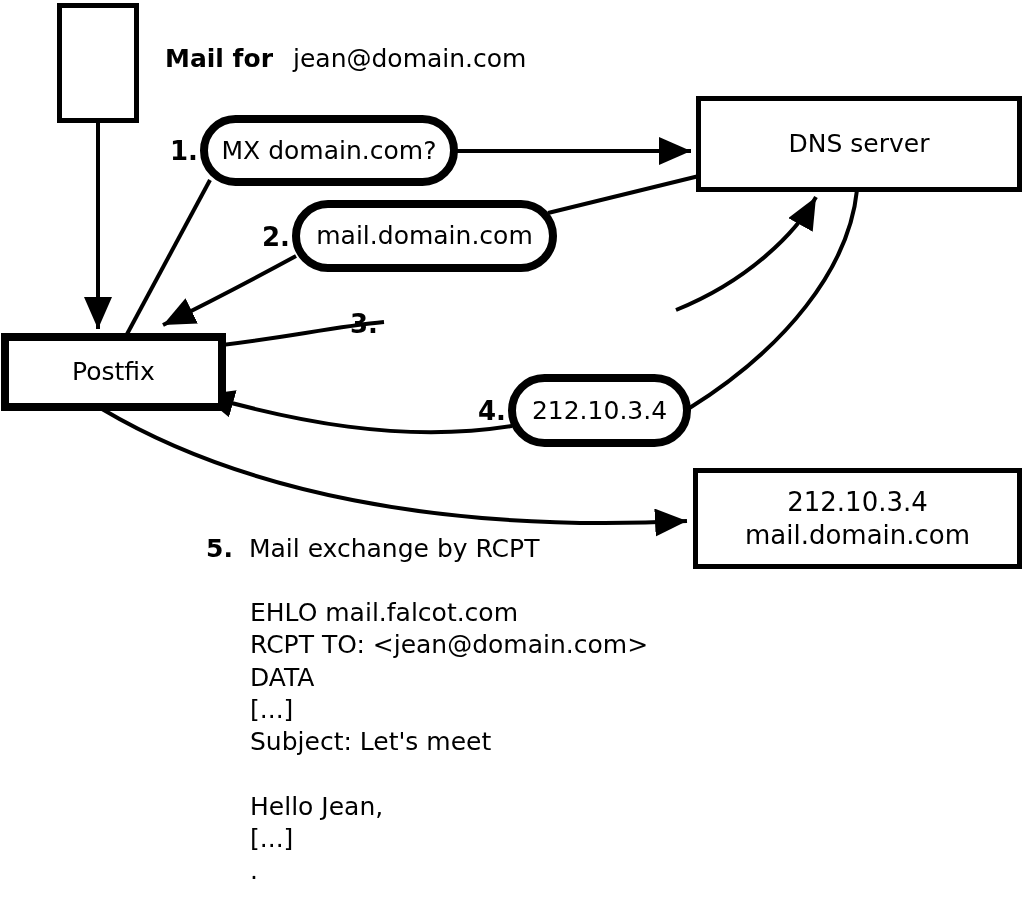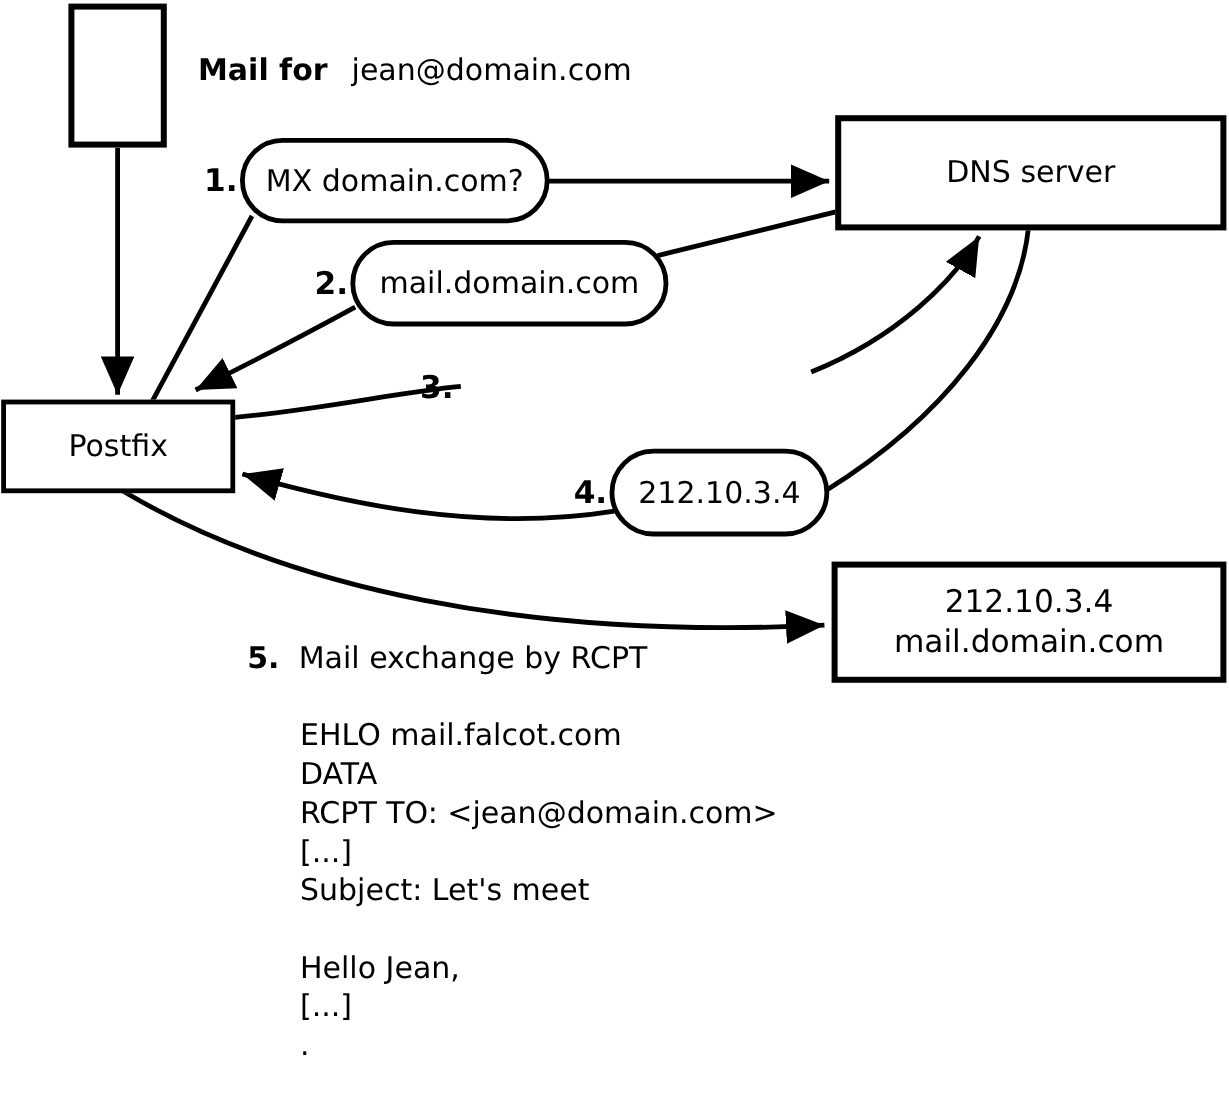--- a/index.html
+++ b/index.html
@@ -19,21 +19,21 @@
   #arrow-layer {
     position: absolute;
     left: 0; top: 0;
     width: 1024px;
     height: 919px;
     z-index: 1;
   }
   .node {
     position: absolute;
     background: #ffffff;
-    border: 4px solid #000000;
+    border: 8px solid #000000;
     display: flex;
     align-items: center;
     justify-content: center;
     box-sizing: border-box;
     z-index: 2;
     font-size: 25px;
     line-height: 1.1;
     text-align: center;
   }
   .thickborder { border-width: 5px; }
@@ -103,21 +103,21 @@
       <path d="M 102 409 C 240 491 440 533 687 521" marker-end="url(#ah)"></path>
     </g>
   </svg>
 
   <div class="node thickborder" style="left:57px; top:3px; width:82px; height:120px;"></div>
 
   <div id="title-label">
     <span class="bold-part">Mail for</span><span>jean@domain.com</span>
   </div>
 
-  <div class="node" style="left:1px; top:333px; width:195px; height:78px;">
+  <div class="node" style="left:1px; top:333px; width:225px; height:78px;">
     <span>Postfix</span>
   </div>
 
   <div class="node thickborder" style="left:696px; top:96px; width:326px; height:96px;">
     <span>DNS server</span>
   </div>
 
   <div class="node thickborder" id="dest-box" style="left:693px; top:468px; width:329px; height:101px;">
     <span>212.10.3.4</span>
     <span>mail.domain.com</span>
@@ -138,22 +138,22 @@
   <div class="num-label" style="left:318px; top:311px; width:60px;">3.</div>
   <div class="num-label" style="left:446px; top:398px; width:60px;">4.</div>
 
   <div id="step5-label">
     <span class="num">5.</span>
     <span>Mail exchange by RCPT</span>
   </div>
 
   <div id="smtp-block">
       <div class="smtp-line">EHLO mail.falcot.com</div>
+      <div class="smtp-line">RCPT TO: &lt;jean@domain.com&gt;</div>
       <div class="smtp-line">DATA</div>
-      <div class="smtp-line">RCPT TO: &lt;jean@domain.com&gt;</div>
       <div class="smtp-line">[...]</div>
       <div class="smtp-line">Subject: Let's meet</div>
       <div class="smtp-line"></div>
       <div class="smtp-line">Hello Jean,</div>
       <div class="smtp-line">[...]</div>
       <div class="smtp-line">.</div>
     </div>
 
 </div>
 

